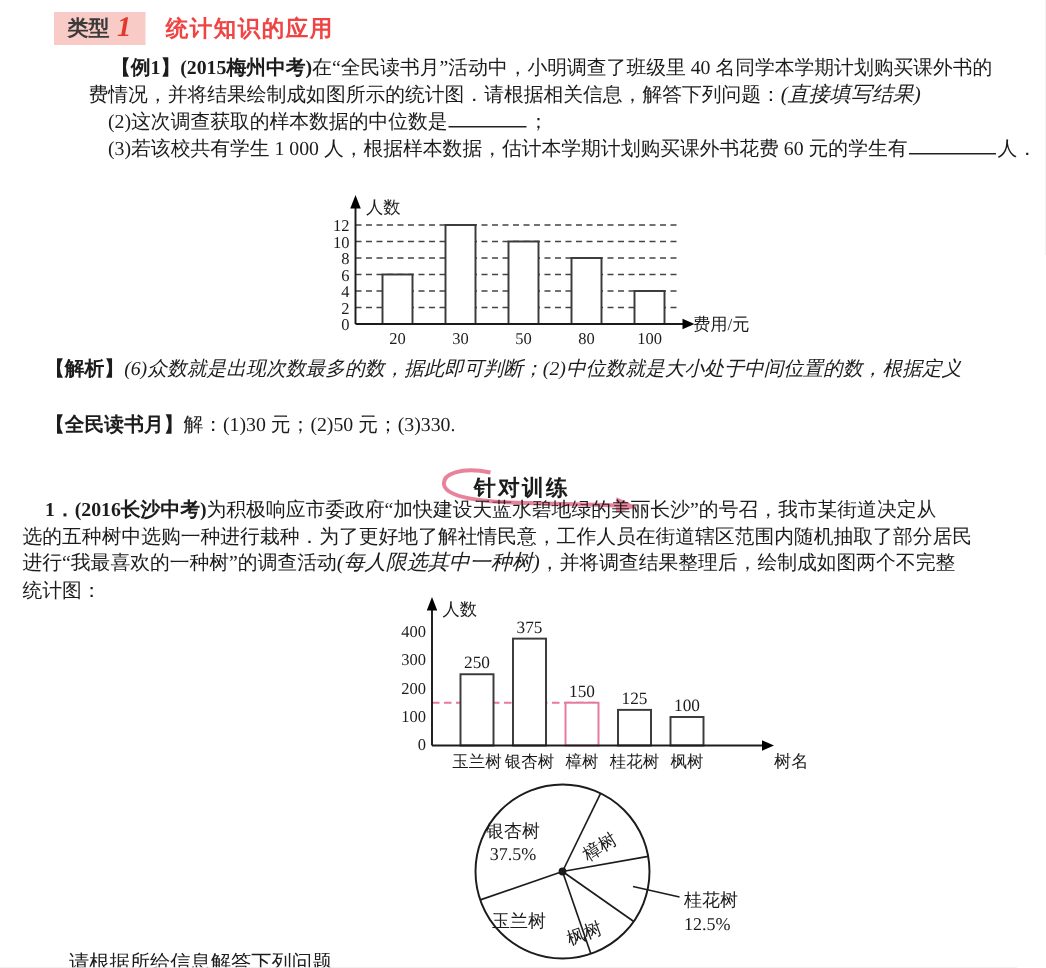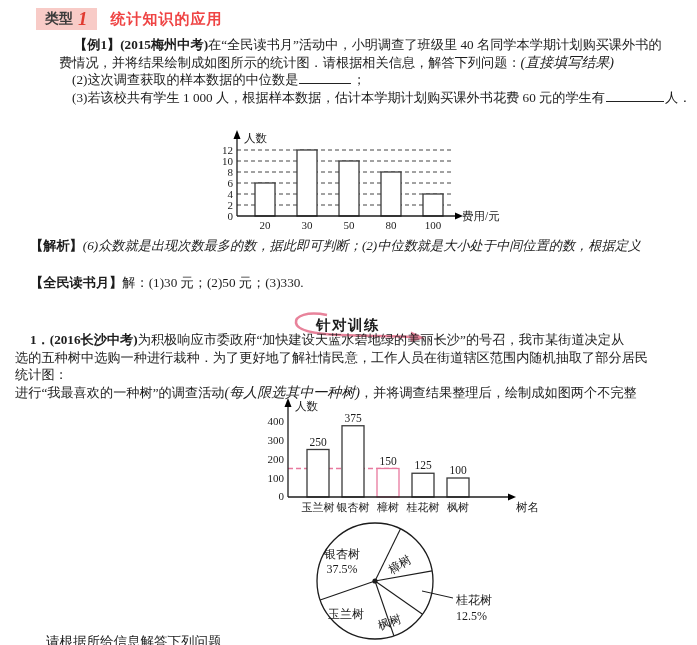--- a/index.html
+++ b/index.html
@@ -121,24 +121,24 @@
   </div>
 
   <div class="abs" style="left:15px;top:331px;width:676px;">
     <div class="line indent">
       <span class="b">1．(2016长沙中考)</span><span>为积极响应市委政府“加快建设天蓝水碧地绿的美丽长沙”的号召，我市某街道决定从</span>
     </div>
     <div class="line">
       <span>选的五种树中选购一种进行栽种．为了更好地了解社情民意，工作人员在街道辖区范围内随机抽取了部分居民</span>
     </div>
     <div class="line">
+      <span>进行“我最喜欢的一种树”的调查活动</span><span class="kai">(每人限选其中一种树)</span><span>，并将调查结果整理后，绘制成如图两个不完整</span>
+    </div>
+    <div class="line">
       <span>统计图：</span>
-    </div>
-    <div class="line">
-      <span>进行“我最喜欢的一种树”的调查活动</span><span class="kai">(每人限选其中一种树)</span><span>，并将调查结果整理后，绘制成如图两个不完整</span>
     </div>
   </div>
 
   <svg class="abs" style="left:240px;top:397px;" width="310" height="124" viewBox="0 0 310 124">
     <line class="pinkdash" x1="48" y1="71.5" x2="159" y2="71.5" stroke="#e8799e"></line>
     <g id="bars2">
         <rect x="67" y="52.5" width="22" height="47.5" fill="#ffffff" stroke="#3a3a3a" stroke-width="1.3"></rect>
         <text x="78" y="48.5" text-anchor="middle" class="vlabel">250</text>
         <rect x="102" y="28.75" width="22" height="71.25" fill="#ffffff" stroke="#3a3a3a" stroke-width="1.3"></rect>
         <text x="113" y="24.75" text-anchor="middle" class="vlabel">375</text>

